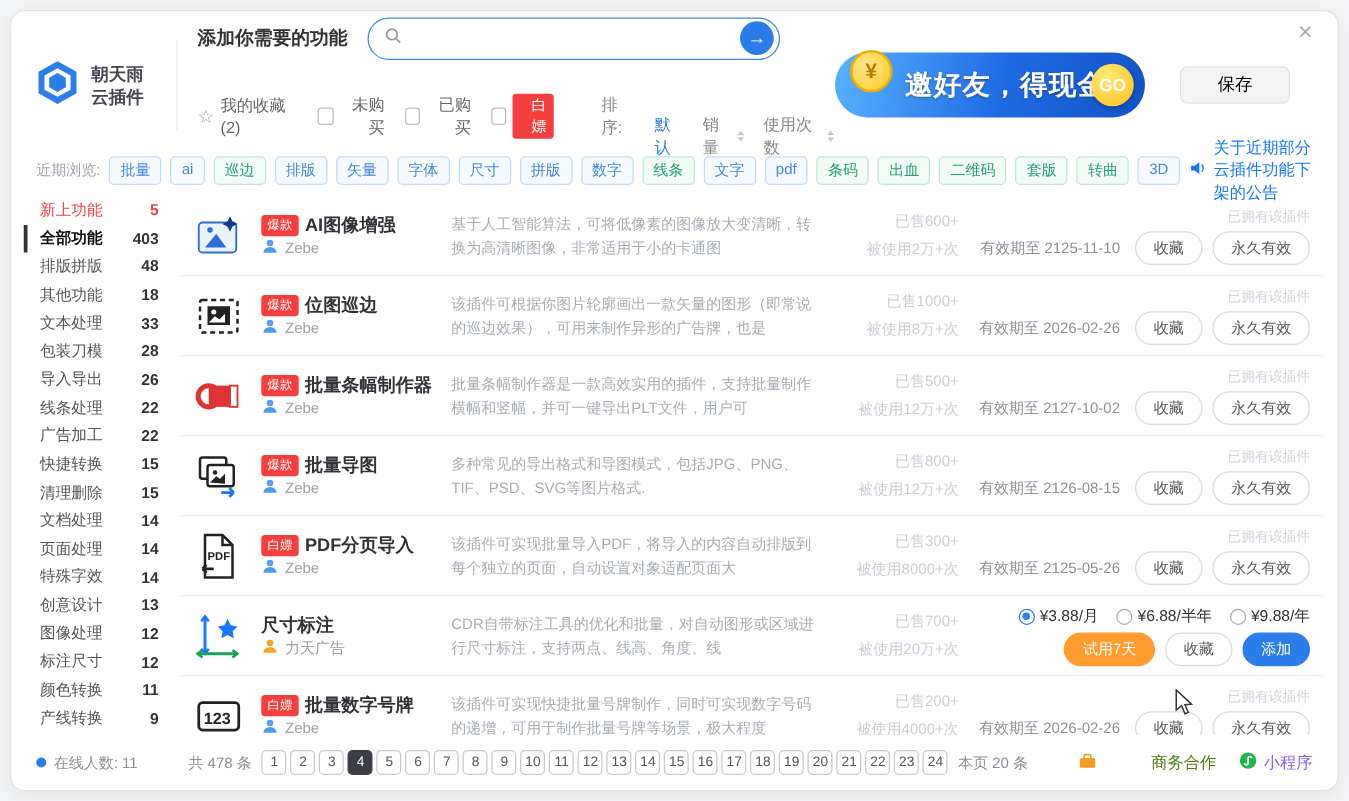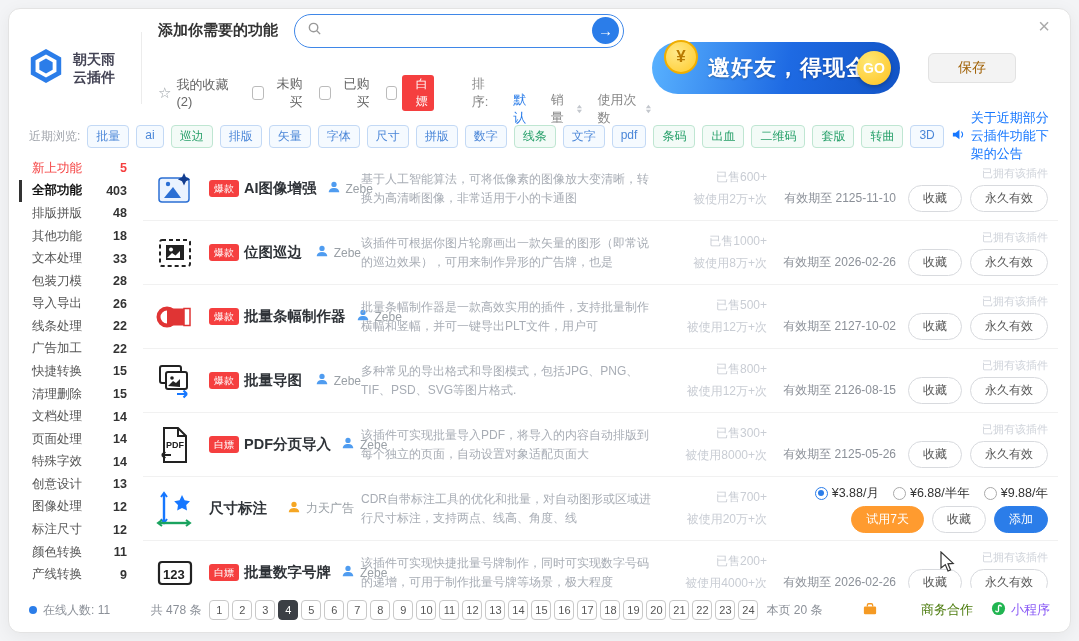--- a/index.html
+++ b/index.html
@@ -37,42 +37,42 @@
     background:linear-gradient(100deg,#59b2ff,#1e6ae3 55%,#1254c6);margin-right:28px;cursor:pointer;}
   .coin{position:absolute;left:12px;top:-2px;width:34px;height:34px;border-radius:50%;
     background:radial-gradient(circle at 35% 35%,#ffe98a,#ffca28);border:2px solid #f0ae00;
     display:flex;align-items:center;justify-content:center;color:#b97a00;font-weight:bold;font-size:17px;}
   .banner-text{color:#fff;font-size:22px;font-weight:bold;letter-spacing:1px;margin:0 auto 0 56px;
     text-shadow:0 1px 2px rgba(0,0,0,.3);}
   .go{position:absolute;right:9px;top:9px;width:34px;height:34px;border-radius:50%;
     background:radial-gradient(circle at 35% 30%,#ffe873,#ffc220);display:flex;align-items:center;
     justify-content:center;color:#fff;font-weight:bold;font-size:14px;box-shadow:0 2px 4px rgba(0,0,0,.25);}
   .save-btn{width:88px;height:30px;background:#f3f3f3;border:1px solid #e2e2e2;border-radius:6px;
-    color:#a16207;font-size:14px;margin-right:40px;cursor:pointer;font-family:inherit;}
+    color:#000000;font-size:14px;margin-right:24px;cursor:pointer;font-family:inherit;}
   
   .cat-row{position:absolute;left:20px;right:20px;top:114px;height:26px;display:flex;align-items:center;
     gap:7px;font-size:12px;}
   .cat-label{color:#a0a4ab;flex:0 0 auto;}
   .tag{padding:2px 8px;border-radius:4px;border:1px solid;cursor:pointer;white-space:nowrap;}
   .tag-blue{color:#4a86d8;border-color:#c3d9f5;background:#f5faff;}
   .tag-green{color:#27a06a;border-color:#bfe6d2;background:#f3fbf7;}
   .announce{margin-left:auto;color:#1677ff;font-size:13px;display:flex;align-items:center;gap:5px;cursor:pointer;}
   
   .sidebar{position:absolute;left:10px;top:148px;width:114px;bottom:46px;display:flex;flex-direction:column;}
   .side-item{flex:1;display:flex;align-items:center;font-size:12.5px;color:#555;padding-left:13px;
     gap:6px;cursor:pointer;}
   .side-item .side-label{flex:1;}
   .side-count{font-weight:bold;color:#333;padding-right:6px;}
   .side-item.new,.side-item.new .side-count{color:#f53f3f;}
   .side-item.active{font-weight:bold;color:#111;border-left:3px solid #333;padding-left:10px;}
   
   .main-list{position:absolute;left:134px;top:148px;right:12px;bottom:44px;overflow:hidden;}
   .plugin-row{height:64px;display:flex;align-items:center;border-bottom:1px solid #f1f1f1;padding-left:10px;}
   .plugin-icon{width:44px;height:44px;flex:0 0 44px;display:flex;align-items:center;justify-content:center;}
-  .title-col{width:152px;margin-left:12px;flex:0 0 152px;display:flex;flex-direction:row;gap:20px;}
+  .title-col{width:152px;margin-left:12px;flex:0 0 152px;display:flex;flex-direction:column;gap:0;}
   .title-line{display:flex;align-items:center;gap:5px;}
   .badge{background:#f53f3f;color:#fff;font-size:10px;padding:1.5px 5px;border-radius:3px;flex:0 0 auto;}
   .plugin-title{font-size:14.5px;font-weight:bold;color:#2f3338;cursor:pointer;white-space:nowrap;}
   .author-line{display:flex;align-items:center;gap:5px;font-size:12px;color:#9aa0a6;}
   .desc{width:296px;flex:0 0 296px;font-size:12px;color:#a8adb5;line-height:1.55;max-height:38px;overflow:hidden;}
   .stats{width:104px;flex:0 0 104px;margin-left:6px;text-align:right;font-size:12px;color:#c9cdd4;line-height:1.8;}
   .right-col{flex:1;display:flex;flex-direction:column;align-items:flex-end;padding-right:10px;gap:4px;}
   .owned-note{font-size:11px;color:#cfd3da;}
   .btn-row{display:flex;align-items:center;gap:8px;}
   .expiry{font-size:12px;color:#8b9098;margin-right:4px;}

